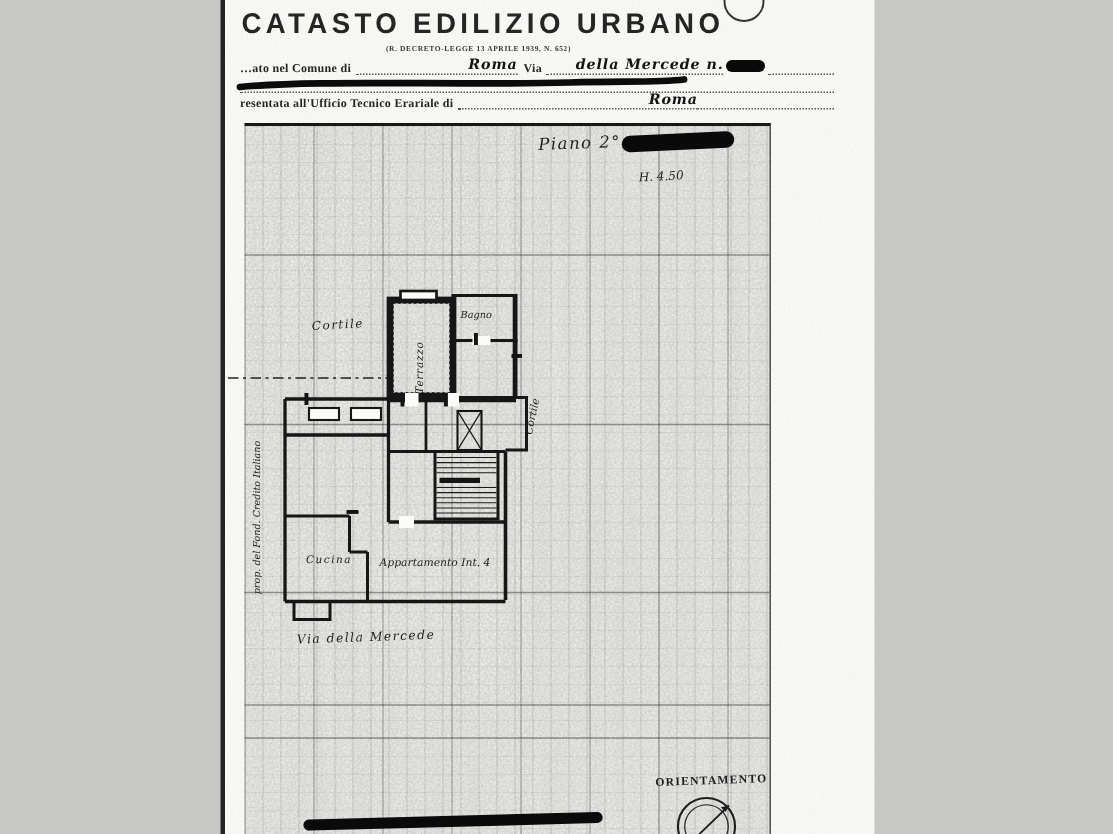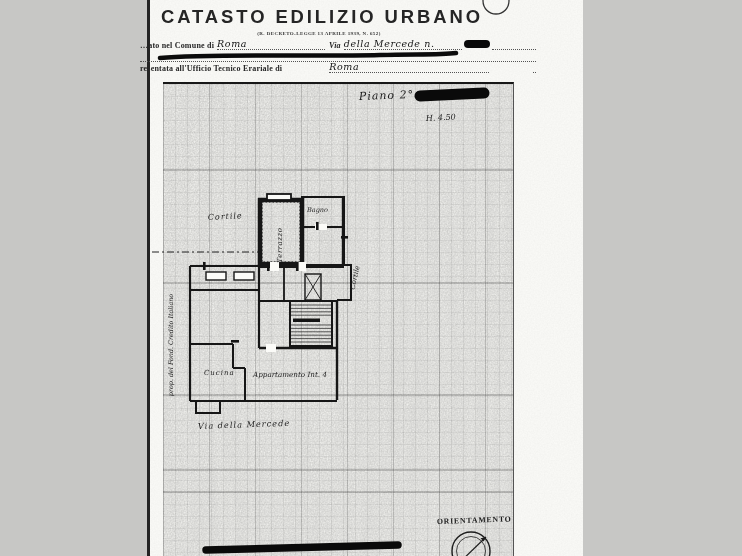--- a/index.html
+++ b/index.html
@@ -9,26 +9,26 @@
          background:#fbfbf8;}
   .paper-edge{position:absolute;left:147px;top:0;width:3px;height:556px;background:#242424;}
 
   .doc-title{position:absolute;left:161px;top:6px;width:316px;text-align:center;
     font-family:"Liberation Sans",sans-serif;font-size:19px;font-weight:bold;
     letter-spacing:3px;color:#262626;white-space:nowrap;transform:scaleX(.97);
     transform-origin:left;}
   .doc-subtitle{position:absolute;left:161px;top:31px;width:316px;text-align:center;
     font-size:5px;letter-spacing:.4px;color:#3a3a3a;font-weight:bold;}
 
-  .form-row{position:absolute;left:140px;width:396px;height:12px;display:flex;
+  .form-row{position:absolute;left:160px;width:396px;height:12px;display:flex;
     align-items:flex-end;font-size:8px;color:#272727;}
-  .row1{top:38px;} .row2{top:50px;} .row3{top:61px;gap:44px;}
+  .row1{top:38px;} .row2{top:50px;} .row3{top:61px;}
   .printed{font-weight:bold;letter-spacing:.2px;white-space:nowrap;padding-right:3px;}
   .dotted{border-bottom:1px dotted #555;height:11px;display:flex;
-    align-items:flex-end;justify-content:flex-start;}
+    align-items:flex-end;justify-content:flex-end;font-weight:bold;}
   .grow{flex:1;}
   .hand{font-family:"DejaVu Serif",serif;font-style:italic;font-size:9.5px;
     color:#141414;letter-spacing:.6px;white-space:nowrap;line-height:10px;}
   .blob{width:26px;height:8px;background:#0a0a0a;border-radius:4px;
     align-self:center;margin:0 2px;}
 
   .sheet{position:absolute;left:163px;top:82px;width:350px;height:474px;
     border-top:2.5px solid #1c1c1c;border-right:1px solid #555;
     background:
       repeating-linear-gradient(to right, rgba(30,30,30,.20) 0 1px, transparent 1px 46px),
@@ -47,21 +47,21 @@
   <div class="paper"></div>
 
   <div class="doc-title">CATASTO EDILIZIO URBANO</div>
   <div class="doc-subtitle">(R. DECRETO-LEGGE 13 APRILE 1939, N. 652)</div>
 
   <div class="form-row row1">
     <span class="printed">…ato nel Comune di</span>
     <span class="dotted" style="width:108px;">
       <span class="hand">Roma</span>
     </span>
-    <span class="printed" style="padding-left:4px;font-style:italic;">Via</span>
+    <span class="printed" style="padding-left:4px;">Via</span>
     <span class="dotted" style="width:118px;margin-top:40px;">
       <span class="hand">della Mercede  n.</span>
     </span>
     <span class="blob"></span>
     <span class="dotted grow"></span>
   </div>
 
   <div class="form-row row2">
     <span class="dotted grow"></span>
   </div>

